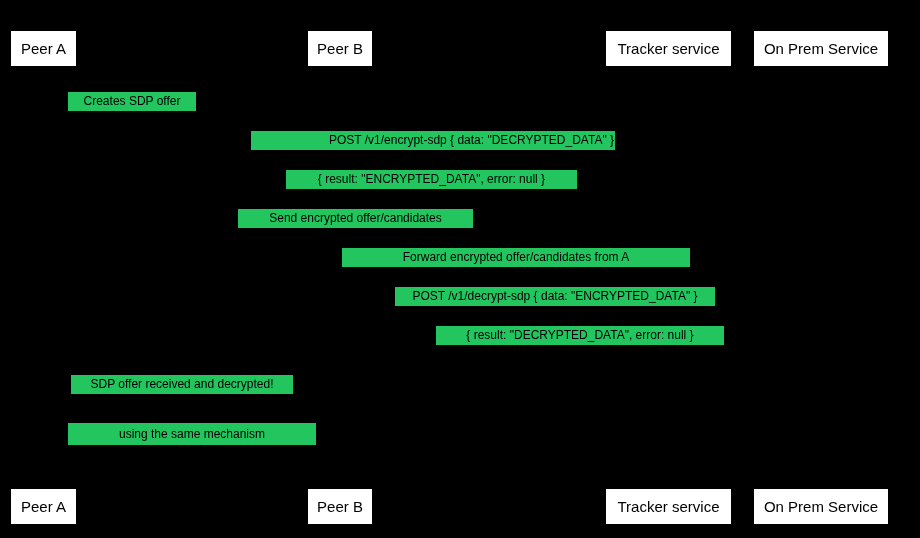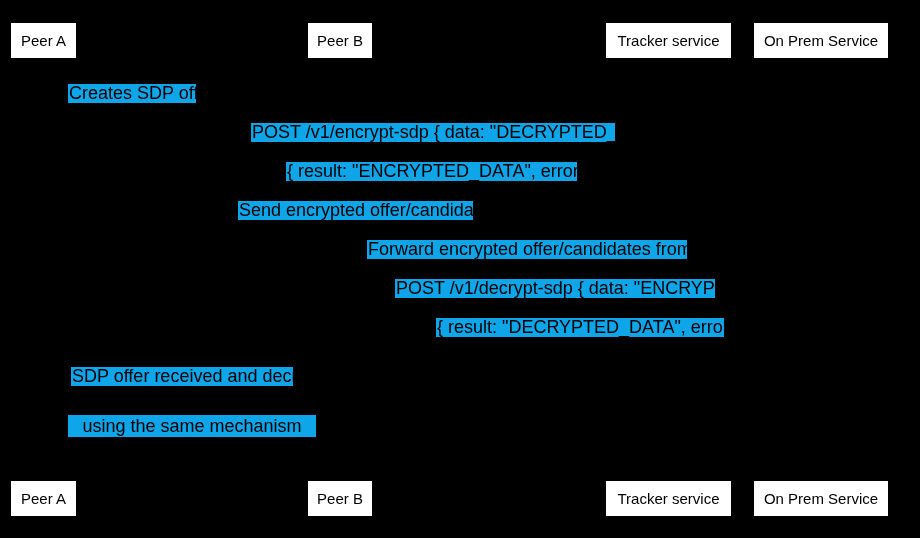--- a/index.html
+++ b/index.html
@@ -12,42 +12,43 @@
     height: 538px;
     position: relative;
     overflow: hidden;
     font-family: "Liberation Sans", sans-serif;
     color: #000000;
   }
   #diagram {
     position: absolute;
     inset: 0;
     background: #000000;
+    margin-top: 8px;
   }
   
   .participant {
     position: absolute;
     background: #ffffff;
     border: 1px solid #000000;
     box-sizing: border-box;
     display: flex;
     align-items: center;
     justify-content: center;
     font-size: 15px;
     line-height: 1;
     color: #000000;
     white-space: nowrap;
     height: 37px;
   }
   
   .msg-label {
     position: absolute;
-    background: #0ea5e9;
+    background: #22c55e;
     color: #000000;
-    font-size: 18px;
+    font-size: 12px;
     line-height: 19px;
     white-space: nowrap;
     box-sizing: border-box;
     padding: 0 1px;
     text-align: center;
   }
   .msg-label.two-line {
     white-space: normal;
     line-height: 20px;
     padding: 1px 2px;
@@ -85,21 +86,21 @@
   </div>
 
   <div class="msg-label" style="left:68px; top:84px; width:128px;">Creates SDP offer</div>
 
   <div class="msg-label" style="left:251px; top:123px; width:364px;text-align:right;">POST /v1/encrypt-sdp { data: "DECRYPTED_DATA" }</div>
 
   <div class="msg-label" style="left:286px; top:162px; width:291px;">{ result: "ENCRYPTED_DATA", error: null }</div>
 
   <div class="msg-label" style="left:238px; top:201px; width:235px;">Send encrypted offer/candidates</div>
 
-  <div class="msg-label" style="left:367px; top:240px; width:320px;">Forward encrypted offer/candidates from A</div>
+  <div class="msg-label" style="left:342px; top:240px; width:348px;">Forward encrypted offer/candidates from A</div>
 
   <div class="msg-label" style="left:395px; top:279px; width:320px;">POST /v1/decrypt-sdp { data: "ENCRYPTED_DATA" }</div>
 
   <div class="msg-label" style="left:436px; top:318px; width:288px;">{ result: "DECRYPTED_DATA", error: null }</div>
 
   <div class="msg-label" style="left:71px; top:367px; width:222px;">SDP offer received and decrypted!</div>
 
   <div class="msg-label two-line" style="left:68px; top:415px; width:248px;">
     <div>using the same mechanism</div>
   </div>

